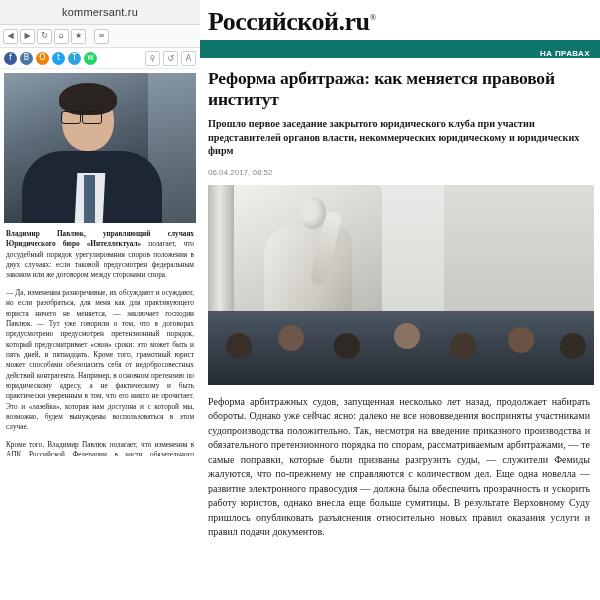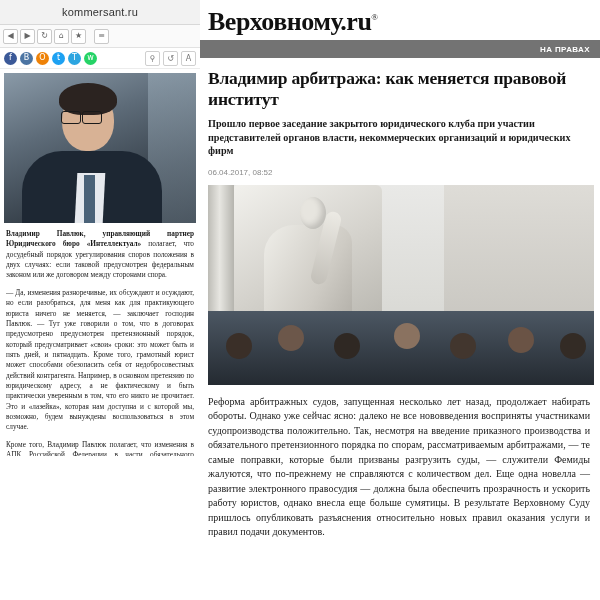--- a/index.html
+++ b/index.html
@@ -207,23 +207,23 @@
     white-space: nowrap;
   }
   .masthead .logo sup {
     font-size: 9px;
     vertical-align: super;
     font-weight: normal;
   }
 
   .navbar {
     height: 18px;
-    background: #737373;
-    display: flex;
-    align-items: center;
+    background: #0f766e;
+    display: flex;
+    align-items: flex-end;
     justify-content: flex-end;
     padding-right: 10px;
   }
   .navbar .nav-label {
     font-family: "Liberation Sans", sans-serif;
     font-size: 8px;
     font-weight: bold;
     color: #ffffff;
     letter-spacing: 0.4px;
     white-space: nowrap;
@@ -380,39 +380,39 @@
       <div class="body"></div>
       <div class="shirt"></div>
       <div class="tie"></div>
       <div class="head"></div>
       <div class="hair"></div>
       <div class="glass-l"></div>
       <div class="glass-r"></div>
     </div>
 
     <div class="sidebar-text">
-      <p><span class="caption-bold">Владимир Павлюк, управляющий партнер Юридического бюро «Интеллектуал»</span> <span>полагает, что досудебный порядок урегулирования споров положения в двух случаях: если таковой предусмотрен федеральным законом или же договором между сторонами спора.</span></p>
+      <p><span class="caption-bold">Владимир Павлюк, управляющий случаях Юридического бюро «Интеллектуал»</span> <span>полагает, что досудебный порядок урегулирования споров положения в двух случаях: если таковой предусмотрен федеральным законом или же договором между сторонами спора.</span></p>
       <p>— Да, изменения разноречивые, их обсуждают и осуждают, но если разобраться, для меня как для практикующего юриста ничего не меняется, — заключает господин Павлюк. — Тут уже говорили о том, что в договорах предусмотрено предусмотрен претензионный порядок, который предусматривает «свои» сроки: это может быть и пять дней, и пятнадцать. Кроме того, грамотный юрист может способами обезопасить себя от недобросовестных действий контрагента. Например, в основном претензию по юридическому адресу, а не фактическому и быть практически уверенным в том, что его никто не прочитает. Это и «лазейка», которая нам доступна и с которой мы, возможно, будем вынуждены воспользоваться в этом случае.</p>
       <p>Кроме того, Владимир Павлюк полагает, что изменения в АПК Российской Федерации в части обязательного досудебного порядка, введения положения в приказном производстве и упрощения процедуры рассмотрения дел — это отдельной степени направлены на оптимизацию работы арбитражных судов РФ, ускорения рассмотрения арбитражных дел. Поэтому в целом все поправки в Арбитражный процессуальный кодекс он оценивает как положительные.</p>
     </div>
   </div>
 
   <div class="right-col">
 
     <div class="masthead">
-      <div class="logo"><span>Верховному.ru</span><sup>®</sup></div>
+      <div class="logo"><span>Российской.ru</span><sup>®</sup></div>
     </div>
 
     <div class="navbar">
       <span class="nav-label">НА ПРАВАХ</span>
     </div>
 
     <div class="article">
-      <h1 class="headline">Владимир арбитража: как меняется правовой институт</h1>
-      <div class="deck">Прошло первое заседание закрытого юридического клуба при участии представителей органов власти, некоммерческих организаций и юридических фирм</div>
+      <h1 class="headline">Реформа арбитража: как меняется правовой институт</h1>
+      <div class="deck">Прошло первое заседание закрытого юридического клуба при участии представителей органов власти, некоммерческих юридическому и юридических фирм</div>
       <div class="timestamp">06.04.2017, 08:52</div>
 
       <div class="hero">
         <div class="wall"></div>
         <div class="col-r"></div>
         <div class="relief"></div>
         <div class="col-l"></div>
         <div class="fig-body"></div>
         <div class="fig-arm"></div>
         <div class="fig-head"></div>

